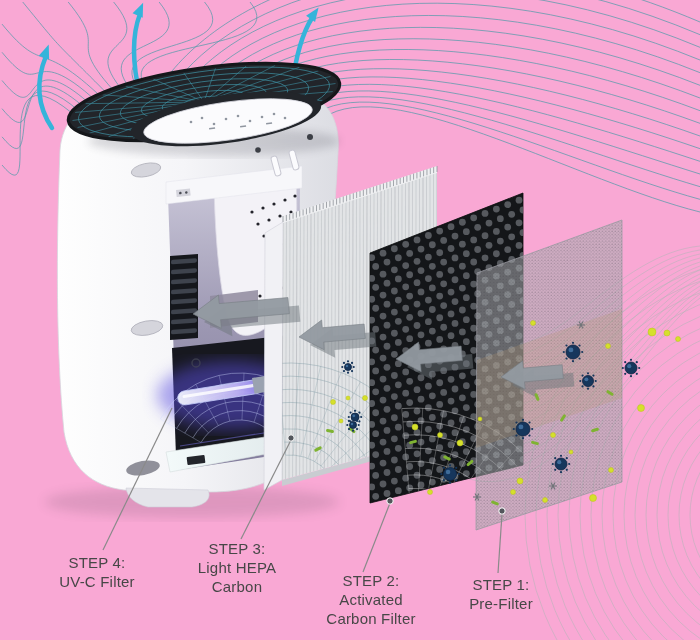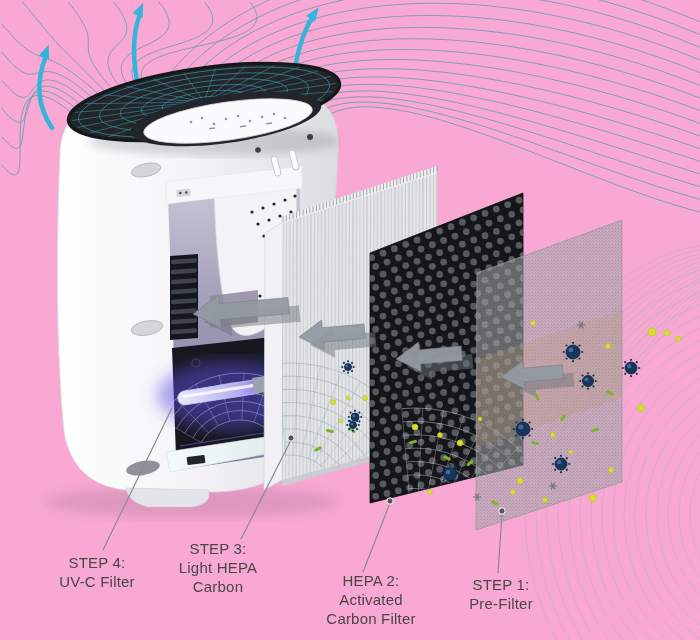--- a/index.html
+++ b/index.html
@@ -968,27 +968,27 @@
     <circle cx="390" cy="501" r="3.2" fill="#53565c" stroke="#ffffff" stroke-width="1"></circle>
     <circle cx="502" cy="511" r="3.2" fill="#53565c" stroke="#ffffff" stroke-width="1"></circle>
   </g>
 </svg>
 
 <div class="lbl" style="left:97px;top:553px">
   <div>STEP 4:</div>
   <div>UV-C Filter</div>
   <div></div>
 </div>
-<div class="lbl" style="left:218px;top:539px">
+<div class="lbl" style="left:237px;top:539px">
   <div>STEP 3:</div>
   <div>Light HEPA</div>
   <div>Carbon</div>
 </div>
 <div class="lbl" style="left:371px;top:571px">
-  <div>HEPA 2:</div>
+  <div>STEP 2:</div>
   <div>Activated</div>
   <div>Carbon Filter</div>
 </div>
 <div class="lbl" style="left:501px;top:575px">
   <div>STEP 1:</div>
   <div>Pre-Filter</div>
   <div></div>
 </div>
 </div>
 

